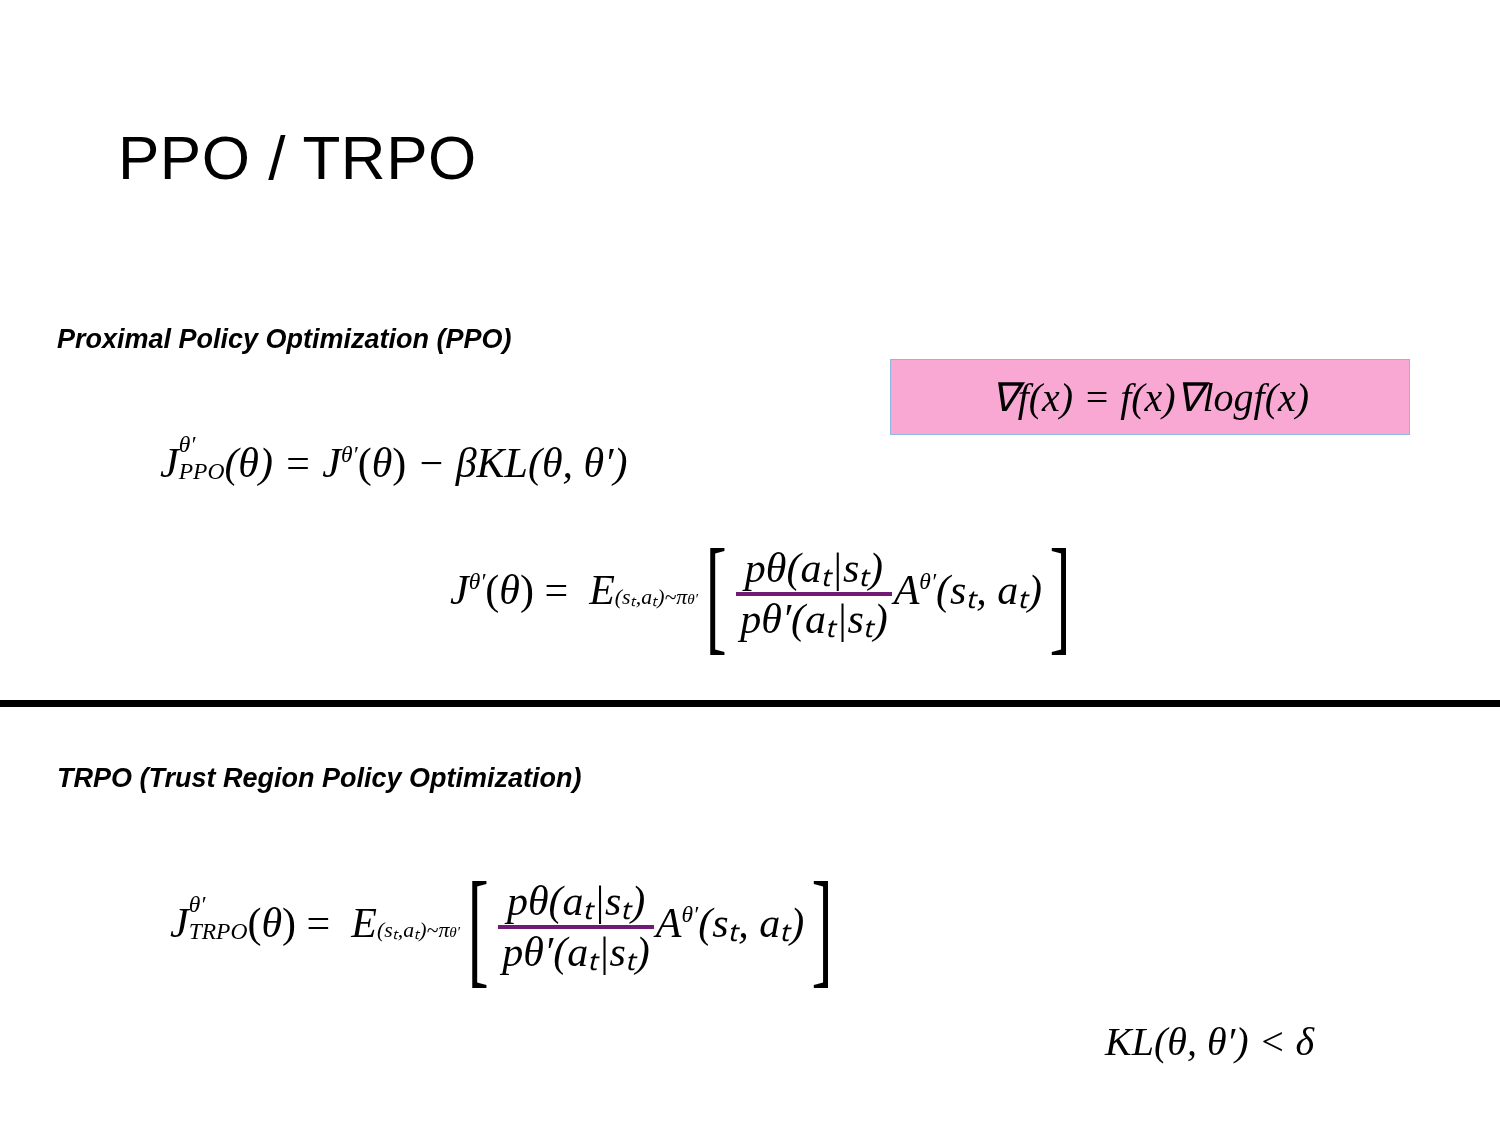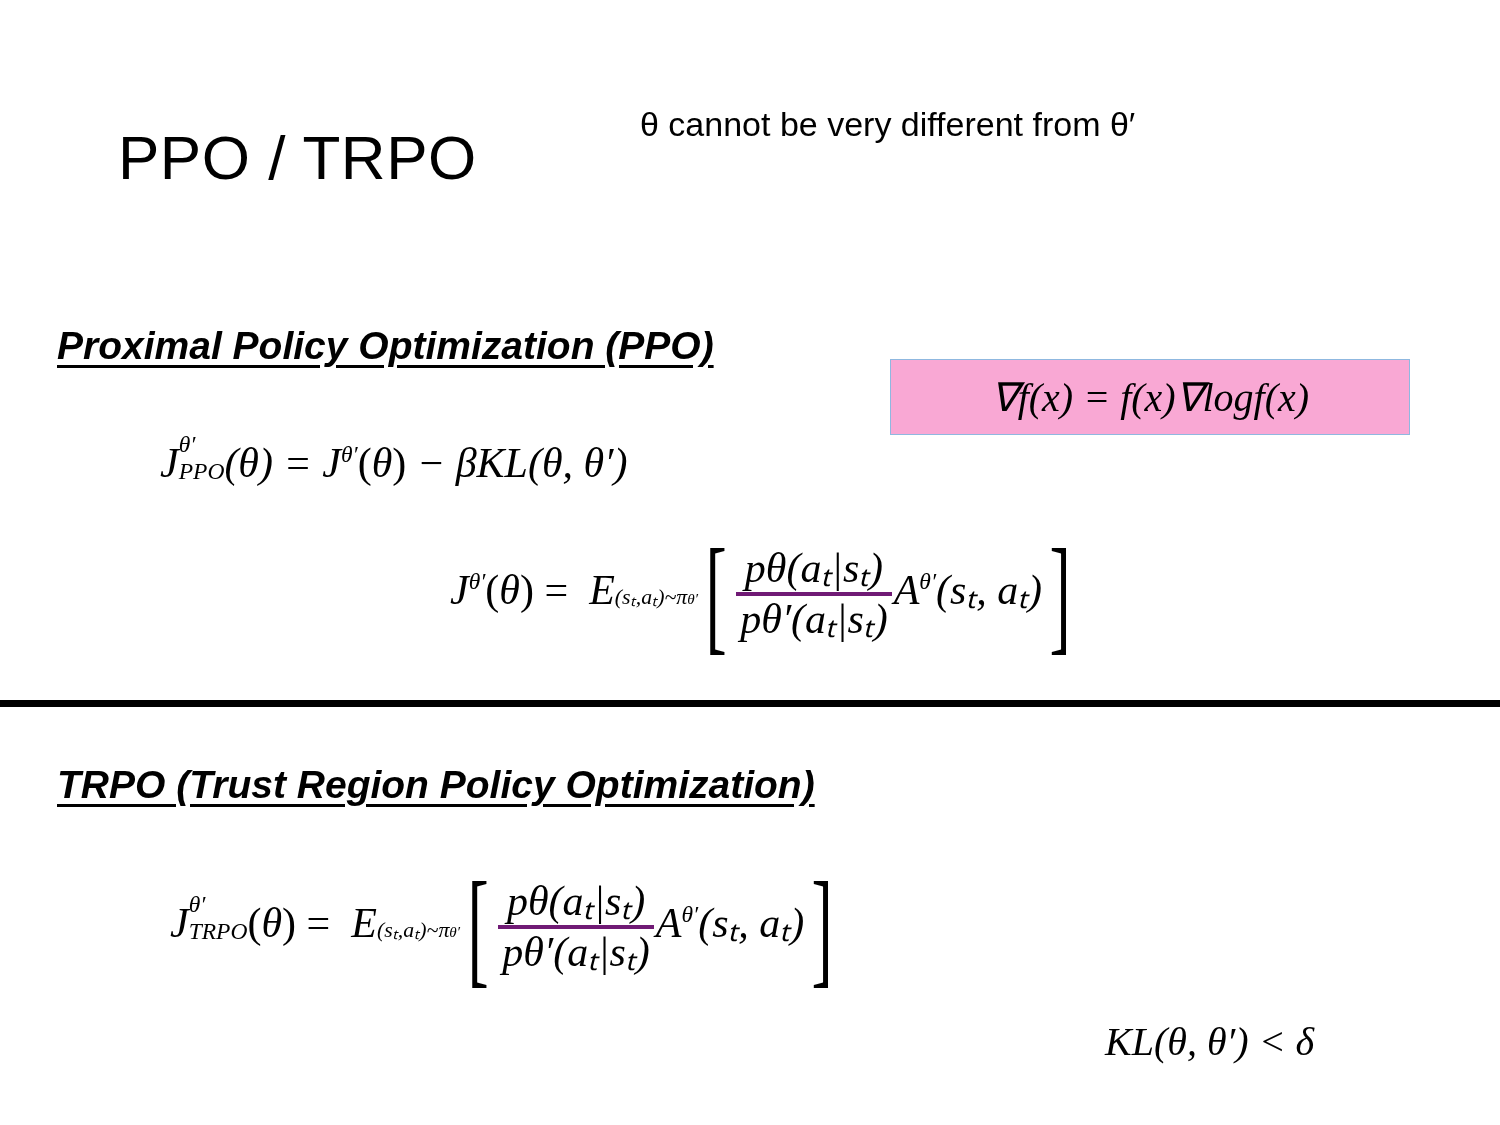--- a/index.html
+++ b/index.html
@@ -37,24 +37,23 @@
     font-size: 34px;
     line-height: 1.55;
   }
   .header-notes .line {
     white-space: nowrap;
   }
 
   
   .section-heading {
     position: absolute;
-    font-size: 39px;
+    font-size: 27px;
     font-weight: bold;
     font-style: italic;
-    text-decoration: underline;
     text-underline-offset: 6px;
     white-space: nowrap;
   }
   #ppo-heading { left: 57px; top: 324px; }
   #trpo-heading { left: 57px; top: 763px; }
 
   
   .divider {
     position: absolute;
     left: 0;
@@ -146,21 +145,20 @@
     font-size: 0.52em;
   }
   .upright { font-style: normal; }
 </style>
 </head>
 <body>
 
 <div class="slide-title">PPO / TRPO</div>
 
 <div class="header-notes">
-  <div class="line">θ cannot be very different from θ′</div>
 </div>
 
 <div class="section-heading" id="ppo-heading">Proximal Policy Optimization (PPO)</div>
 
 <div class="highlight-box">
   <div class="formula">∇f(x) = f(x)∇logf(x)</div>
 </div>
 
 <div class="math" id="ppo-eq1">
   <span>J</span><span class="sup-sub"><span class="sup">θ′</span><span class="sub">PPO</span></span><span>(θ) = </span><span>J</span><sup>θ′</sup><span class="upright">(</span><span>θ</span><span class="upright">)</span><span> − βKL(θ, θ′)</span>

